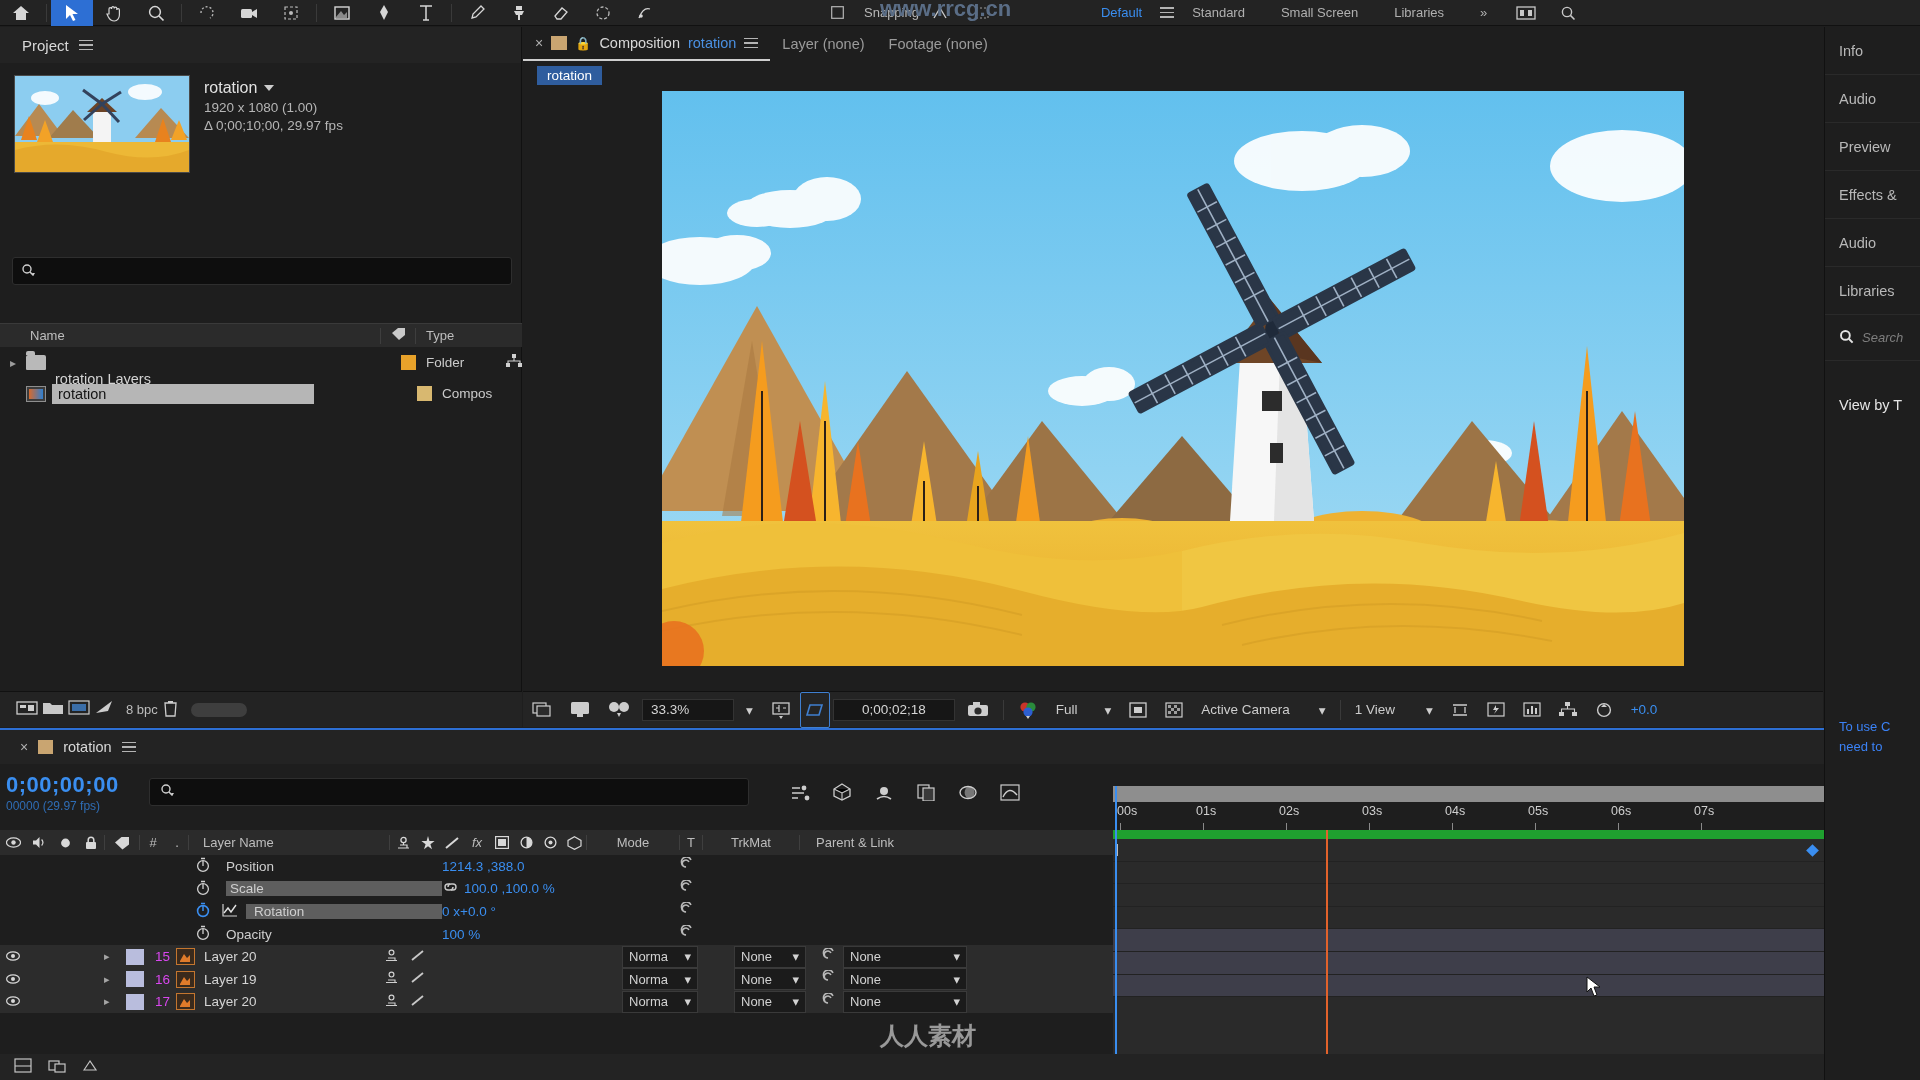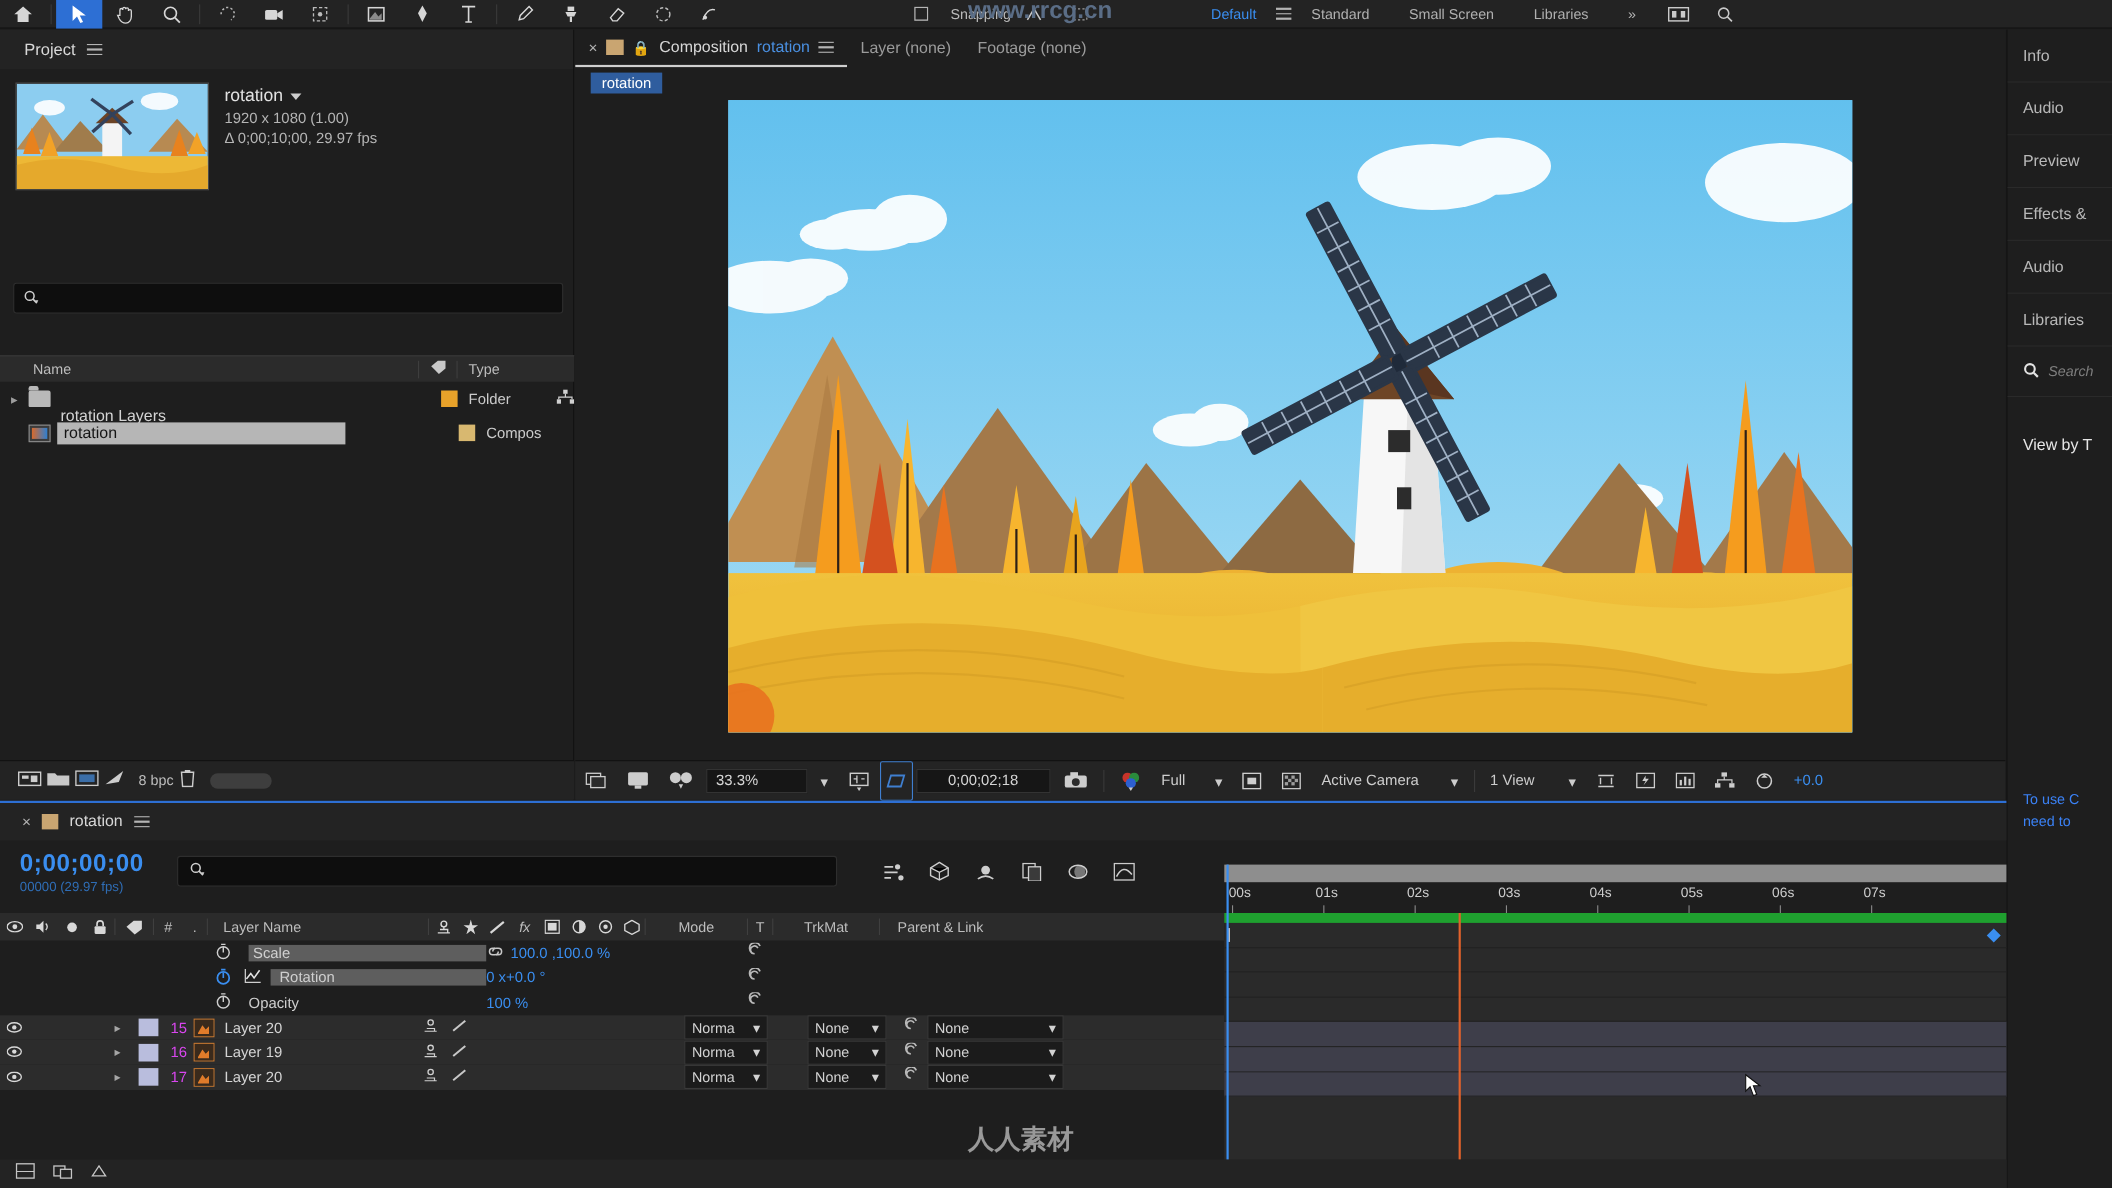--- a/index.html
+++ b/index.html
@@ -104,21 +104,21 @@
 
   
   .timeline{ position:absolute; left:0; top:728px; width:1824px; height:352px; background:#1e1e1e;
     border-top:2px solid #2d6fd4; }
   .tlhdr{ height:34px; display:flex; align-items:center; gap:10px; padding-left:20px; background:#232323;}
   .tlhdr .x{ color:#b0b0b0; font-size:14px; }
   .tlhdr .ci{ width:15px;height:14px;background:#c9a571; }
   .tlhdr .nm{ font-size:14.5px; color:#d8d8d8; }
 
   .tctrl{ height:56px; display:flex; align-items:center; }
-  .tc{ padding-left:18px; }
+  .tc{ padding-left:6px; }
   .tc .big{ font-size:22px; color:#3a8ef0; letter-spacing:.5px; font-weight:bold; }
   .tc .sub{ font-size:12px; color:#2f6db5; margin-top:1px; }
   .tsearch{ margin-left:30px; width:600px; height:28px; background:#0e0e0e; border:1px solid #2e2e2e;
     border-radius:3px; display:flex; align-items:center; padding:0 10px; color:#cfcfcf; }
   .ticons{ display:flex; align-items:center; gap:8px; margin-left:34px; }
   .ticons .ic{ width:34px;height:30px; display:flex;align-items:center;justify-content:center; color:#cdcdcd;}
 
   .ruler{ position:absolute; left:1113px; top:56px; width:711px; height:44px; }
   .rulerbarpad{ position:absolute; left:0; top:0; width:711px; height:16px; background:#8e8e8e; }
   .rulerticks{ position:absolute; left:0; top:18px; width:711px; height:26px; }
@@ -898,20 +898,37 @@
       <span class="sep"></span>
       <span class="cell" style="width:22px">T</span>
       <span class="sep"></span>
       <span class="cell" style="width:96px">TrkMat</span>
       <span class="sep"></span>
       <span class="cell" style="width:160px; justify-content:flex-start; padding-left:16px">Parent &amp; Link</span>
     </div>
 
     <div class="lrows">
 
+      <div class="trow">
+        <span style="width:196px"></span>
+        <span class="stop">
+          <svg width="14" height="16" viewBox="0 0 14 16">
+              <circle cx="7" cy="9" r="5.4" fill="none" stroke="#cfcfcf" stroke-width="1.3"></circle>
+              <path d="M5 1.5 h4 M7 4 v5" stroke="#cfcfcf" stroke-width="1.3"></path>
+            </svg>
+        </span>
+        <span class="prop" style="margin-left:12px; width:216px">Position</span>
+        <span class="val">1214.3 ,388.0</span>
+        <span style="flex:1"></span>
+        <span style="margin-right:418px">
+          <svg width="17" height="15" viewBox="0 0 17 15">
+              <path d="M13 3 a5 5 0 10-5 7 a3.5 3.5 0 113 -5" fill="none" stroke="#b8b8b8" stroke-width="1.5"></path>
+            </svg>
+        </span>
+      </div>
 
       <div class="trow">
         <span style="width:196px"></span>
         <span class="stop">
           <svg width="14" height="16" viewBox="0 0 14 16">
               <circle cx="7" cy="9" r="5.4" fill="none" stroke="#cfcfcf" stroke-width="1.3"></circle>
               <path d="M5 1.5 h4 M7 4 v5" stroke="#cfcfcf" stroke-width="1.3"></path>
             </svg>
         </span>
         <span class="prop hl" style="margin-left:12px; width:216px; padding-left:4px">Scale</span>

